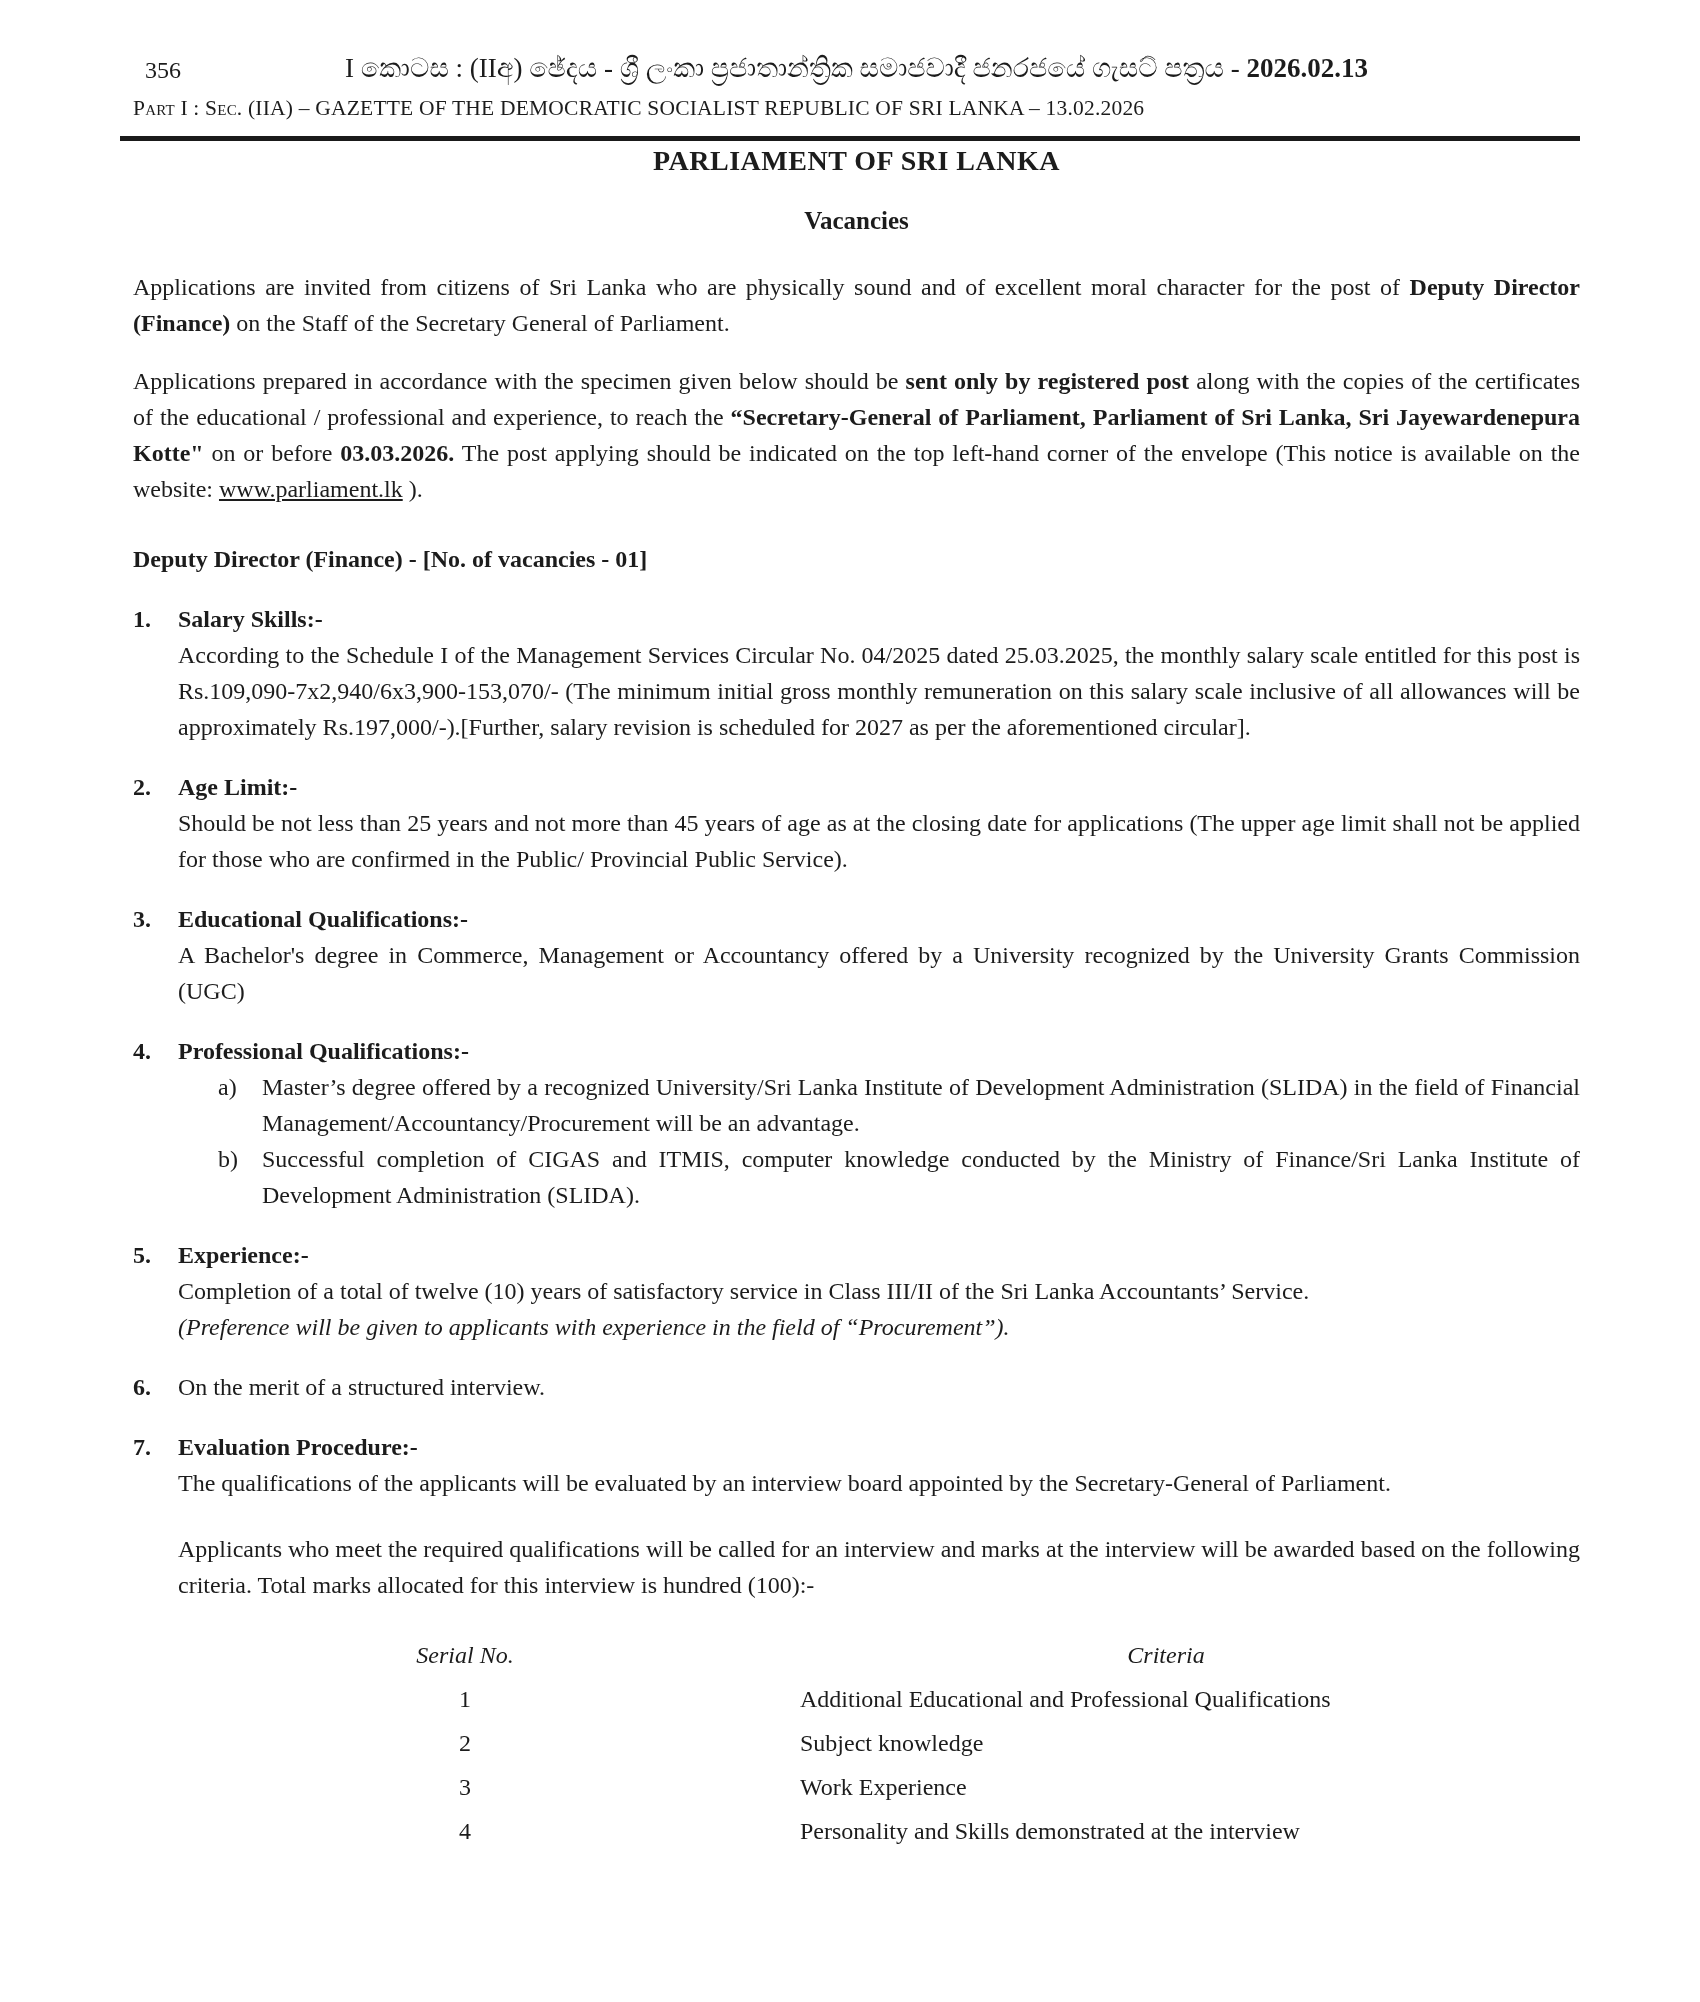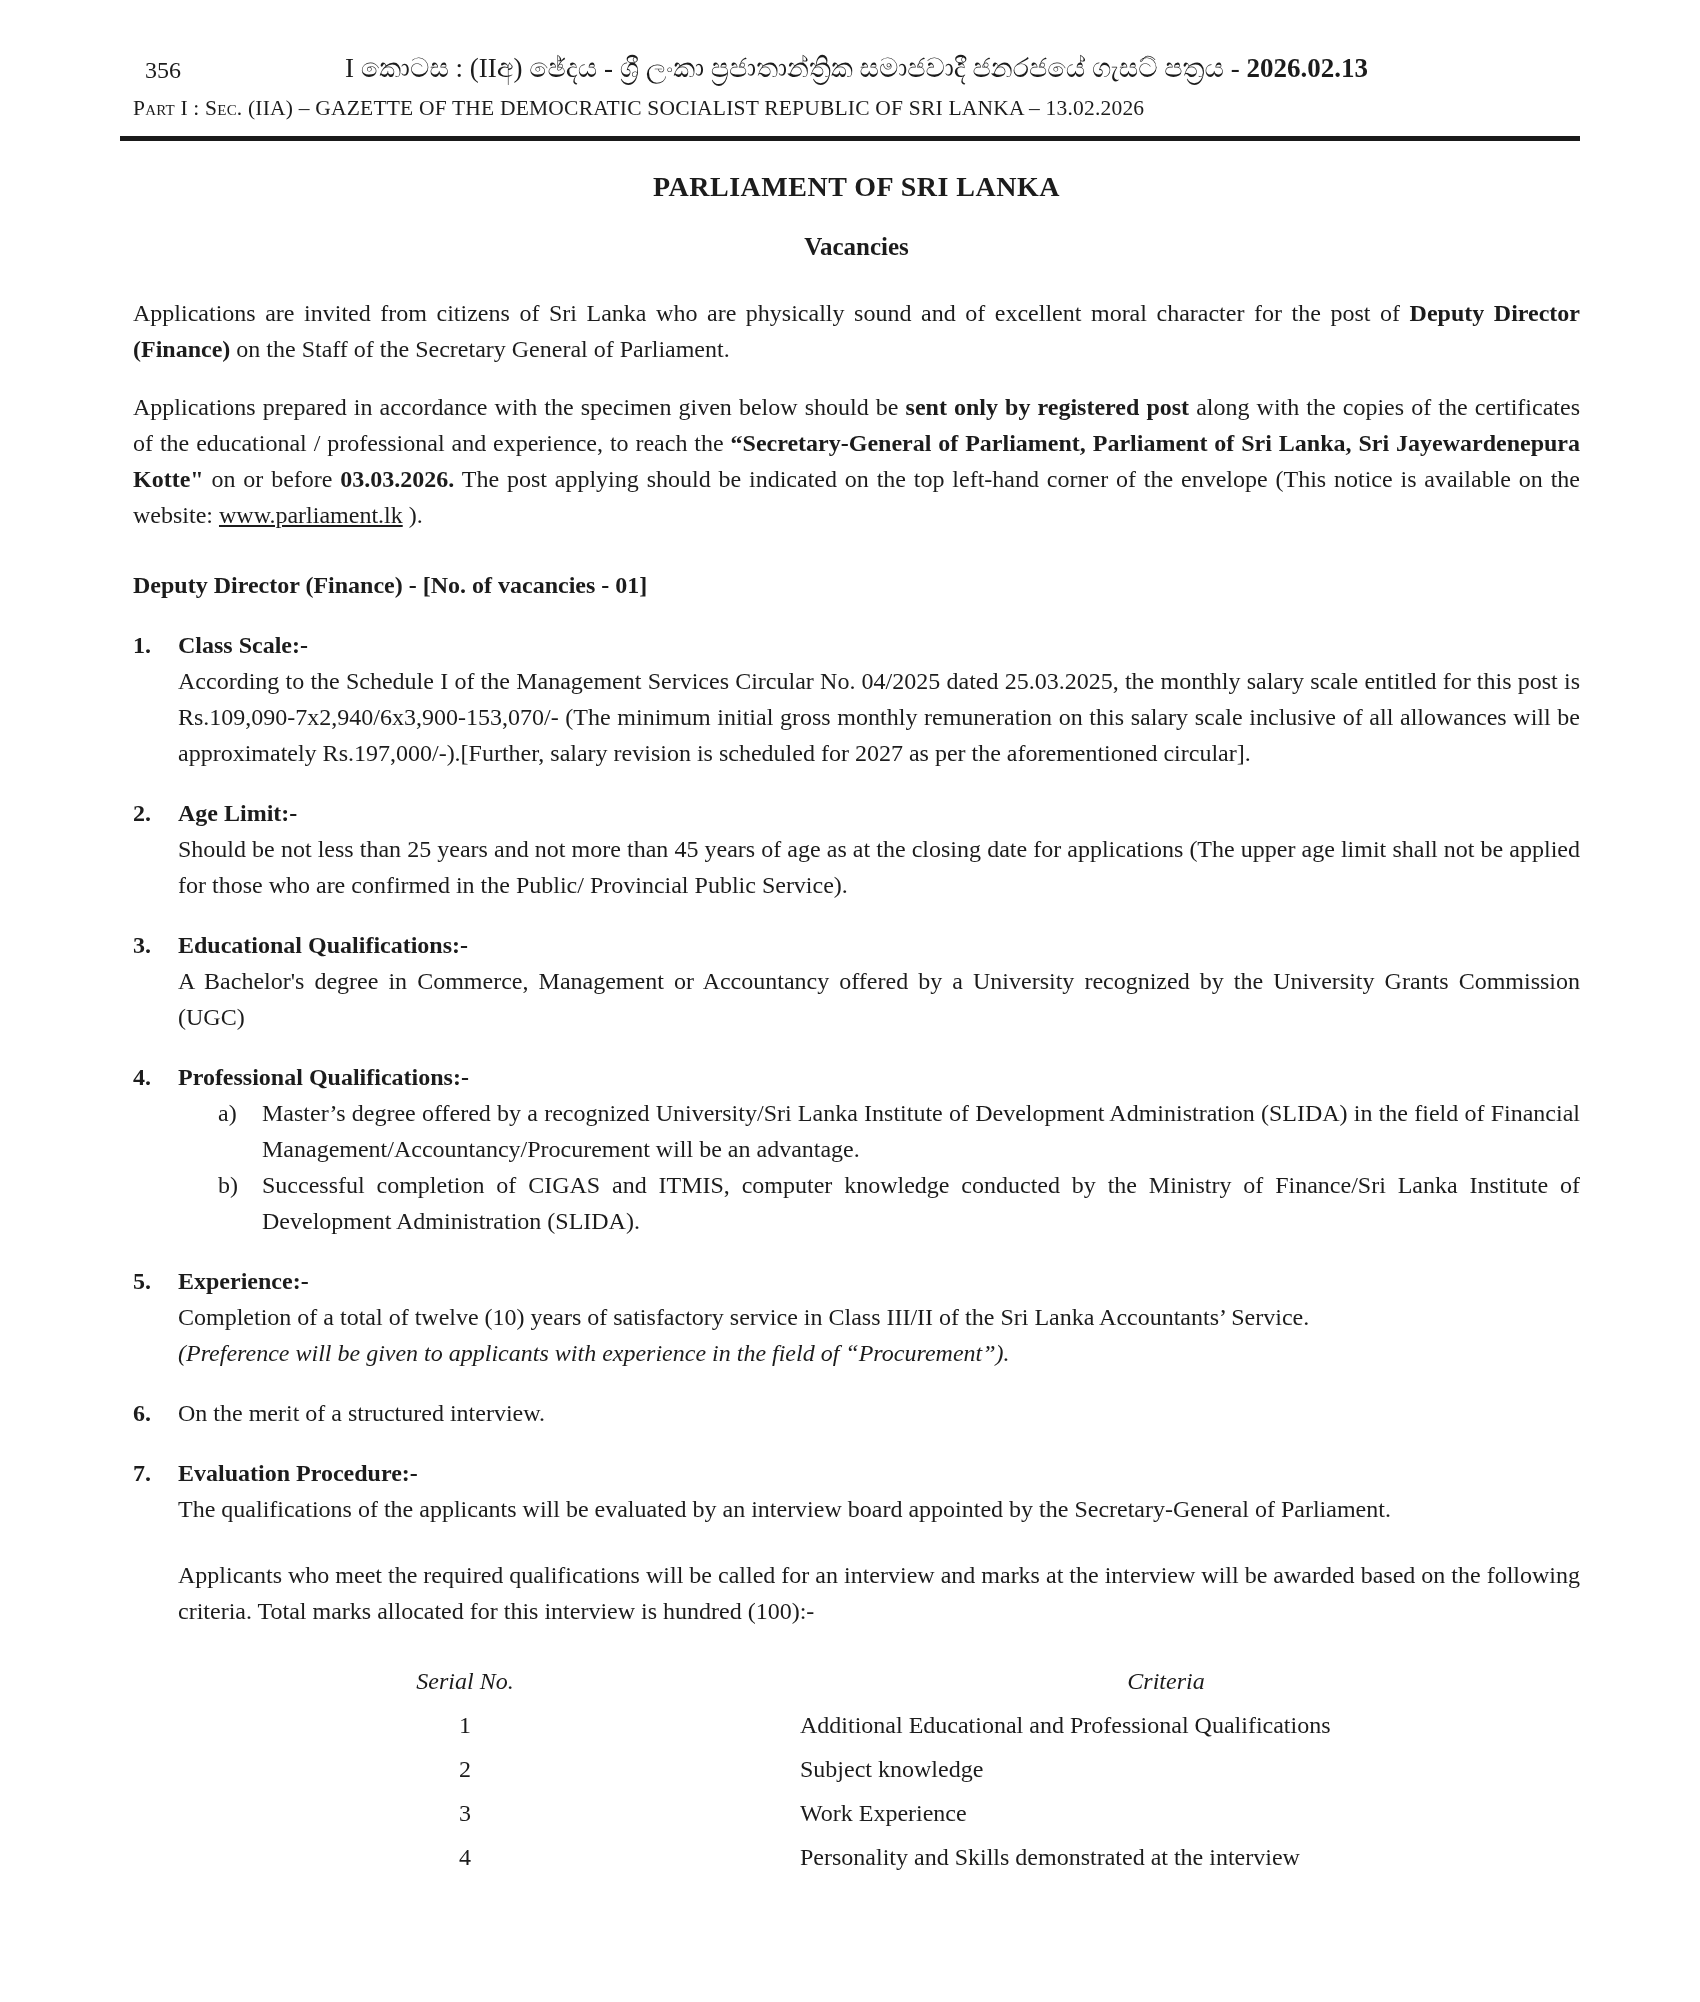--- a/index.html
+++ b/index.html
@@ -42,21 +42,20 @@
     margin-top: 13px;
     margin-left: -13px;
     width: calc(100% + 13px);
   }
 
   .doc-title {
     text-align: center;
     font-weight: bold;
     font-size: 28px;
     letter-spacing: 0.5px;
-    margin-top: 26px;
     line-height: 40px;
   }
   .doc-subtitle {
     text-align: center;
     font-weight: bold;
     font-size: 25px;
     margin-top: 22px;
     line-height: 36px;
   }
 
@@ -103,21 +102,21 @@
   <div class="doc-subtitle">Vacancies</div>
 
   <p class="intro-para"><span>Applications are invited from citizens of Sri Lanka who are physically sound and of excellent moral character for the post of </span><span class="b">Deputy Director (Finance)</span><span> on the Staff of the Secretary General of Parliament.</span></p>
   <p class="intro-para second"><span>Applications prepared in accordance with the specimen given below should be </span><span class="b">sent only by registered post</span><span> along with the copies of the certificates of the educational / professional and experience, to reach the </span><span class="b">“Secretary-General of Parliament, Parliament of Sri Lanka, Sri Jayewardenepura Kotte"</span><span> on or before </span><span class="b">03.03.2026.</span><span> The post applying should be indicated on the top left-hand corner of the envelope (This notice is available on the website: </span><span class="u">www.parliament.lk</span><span> ).</span></p>
 
   <div class="post-heading">Deputy Director (Finance) - [No. of vacancies - 01]</div>
 
   <div class="section">
     <div class="section-num">1.</div>
     <div class="section-content">
-      <div class="section-heading">Class Scale:-</div>
+      <div class="section-heading">Salary Skills:-</div>
       <p class="section-para"><span>According to the Schedule I of the Management Services Circular No. 04/2025 dated 25.03.2025, the monthly salary scale entitled for this post is Rs.109,090-7x2,940/6x3,900-153,070/- (The minimum initial gross monthly remuneration on this salary scale inclusive of all allowances will be approximately Rs.197,000/-).[Further, salary revision is scheduled for 2027 as per the aforementioned circular].</span></p>
     </div>
   </div>
 
   <div class="section">
     <div class="section-num">2.</div>
     <div class="section-content">
       <div class="section-heading">Age Limit:-</div>
       <p class="section-para"><span>Should be not less than 25 years and not more than 45 years of age as at the closing date for applications (The upper age limit shall not be applied for those who are confirmed in the Public/ Provincial Public Service).</span></p>
     </div>

